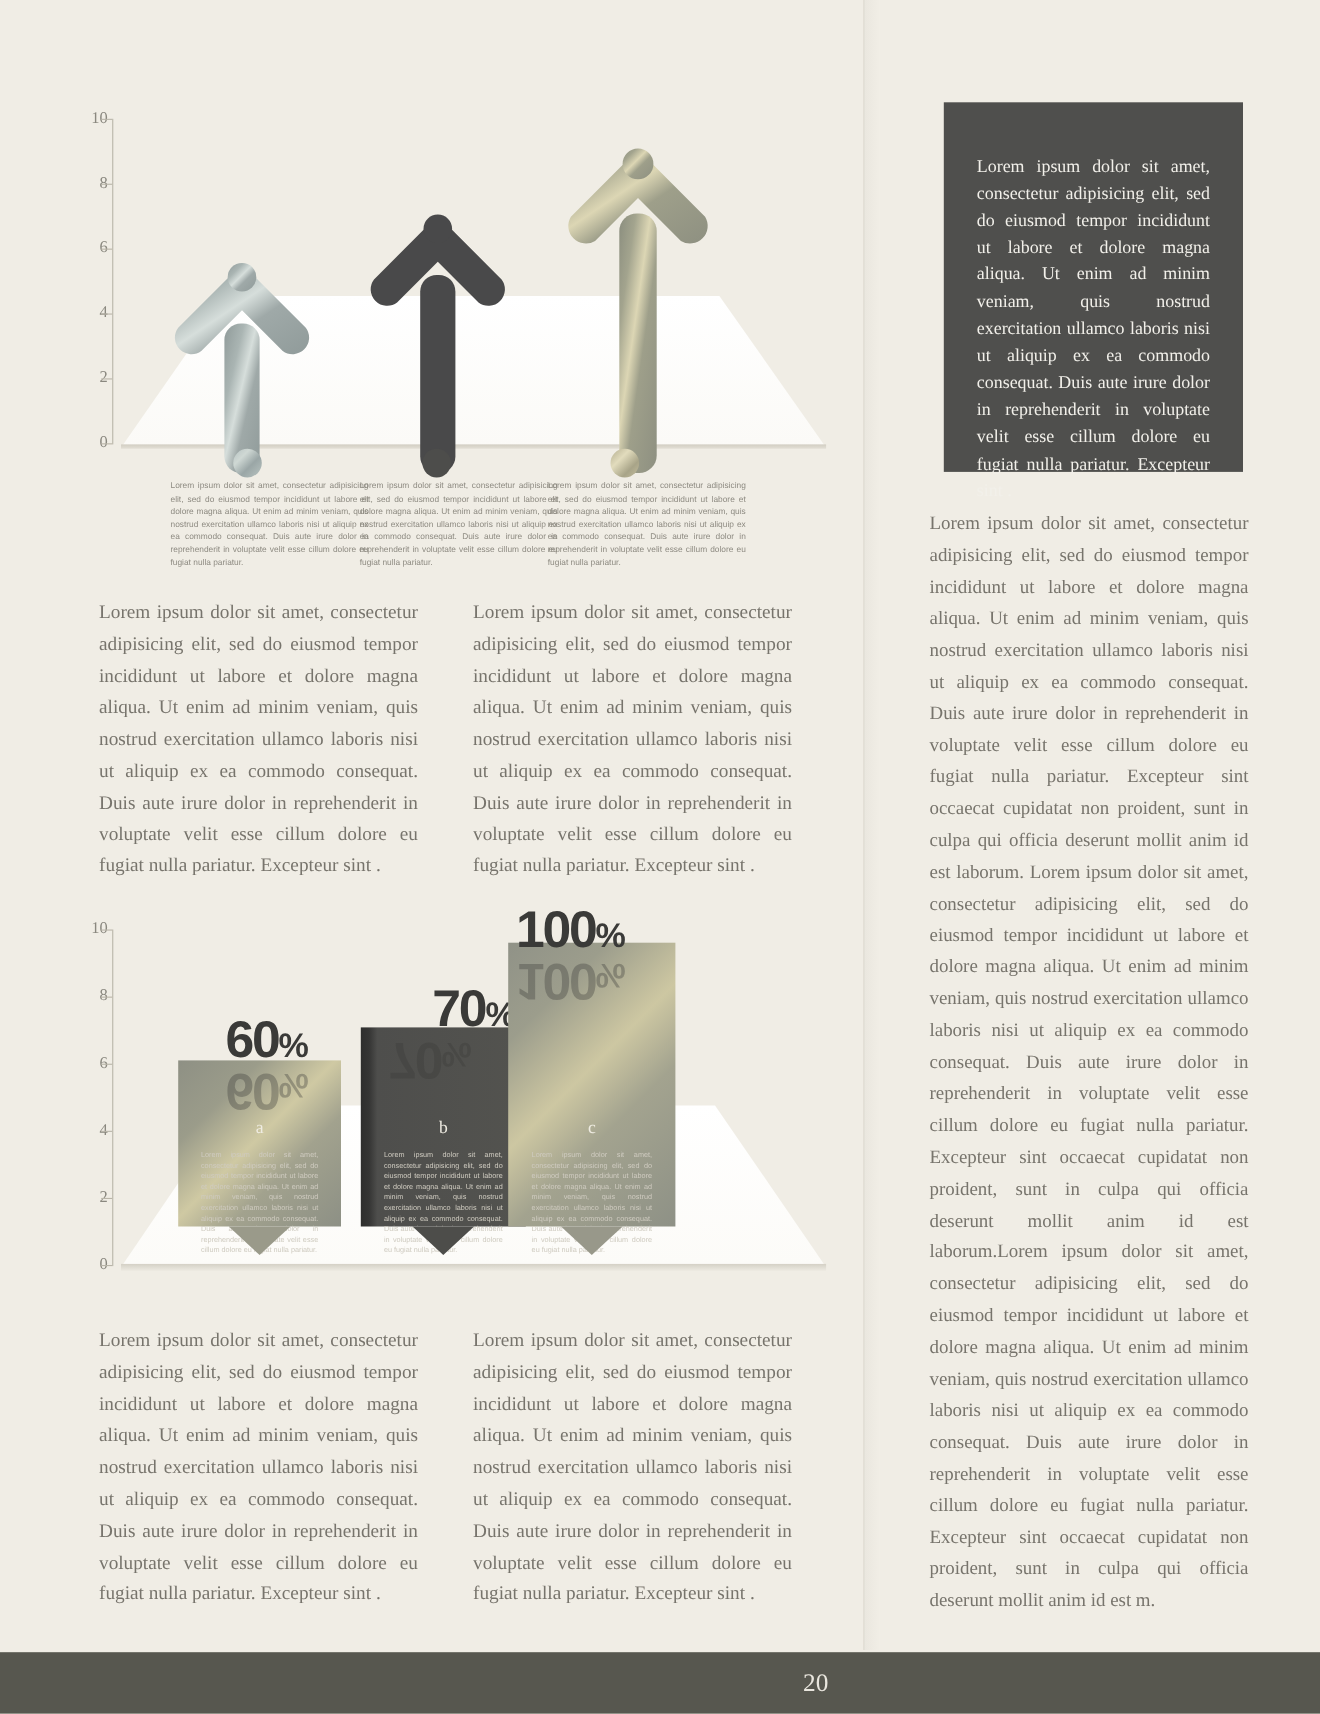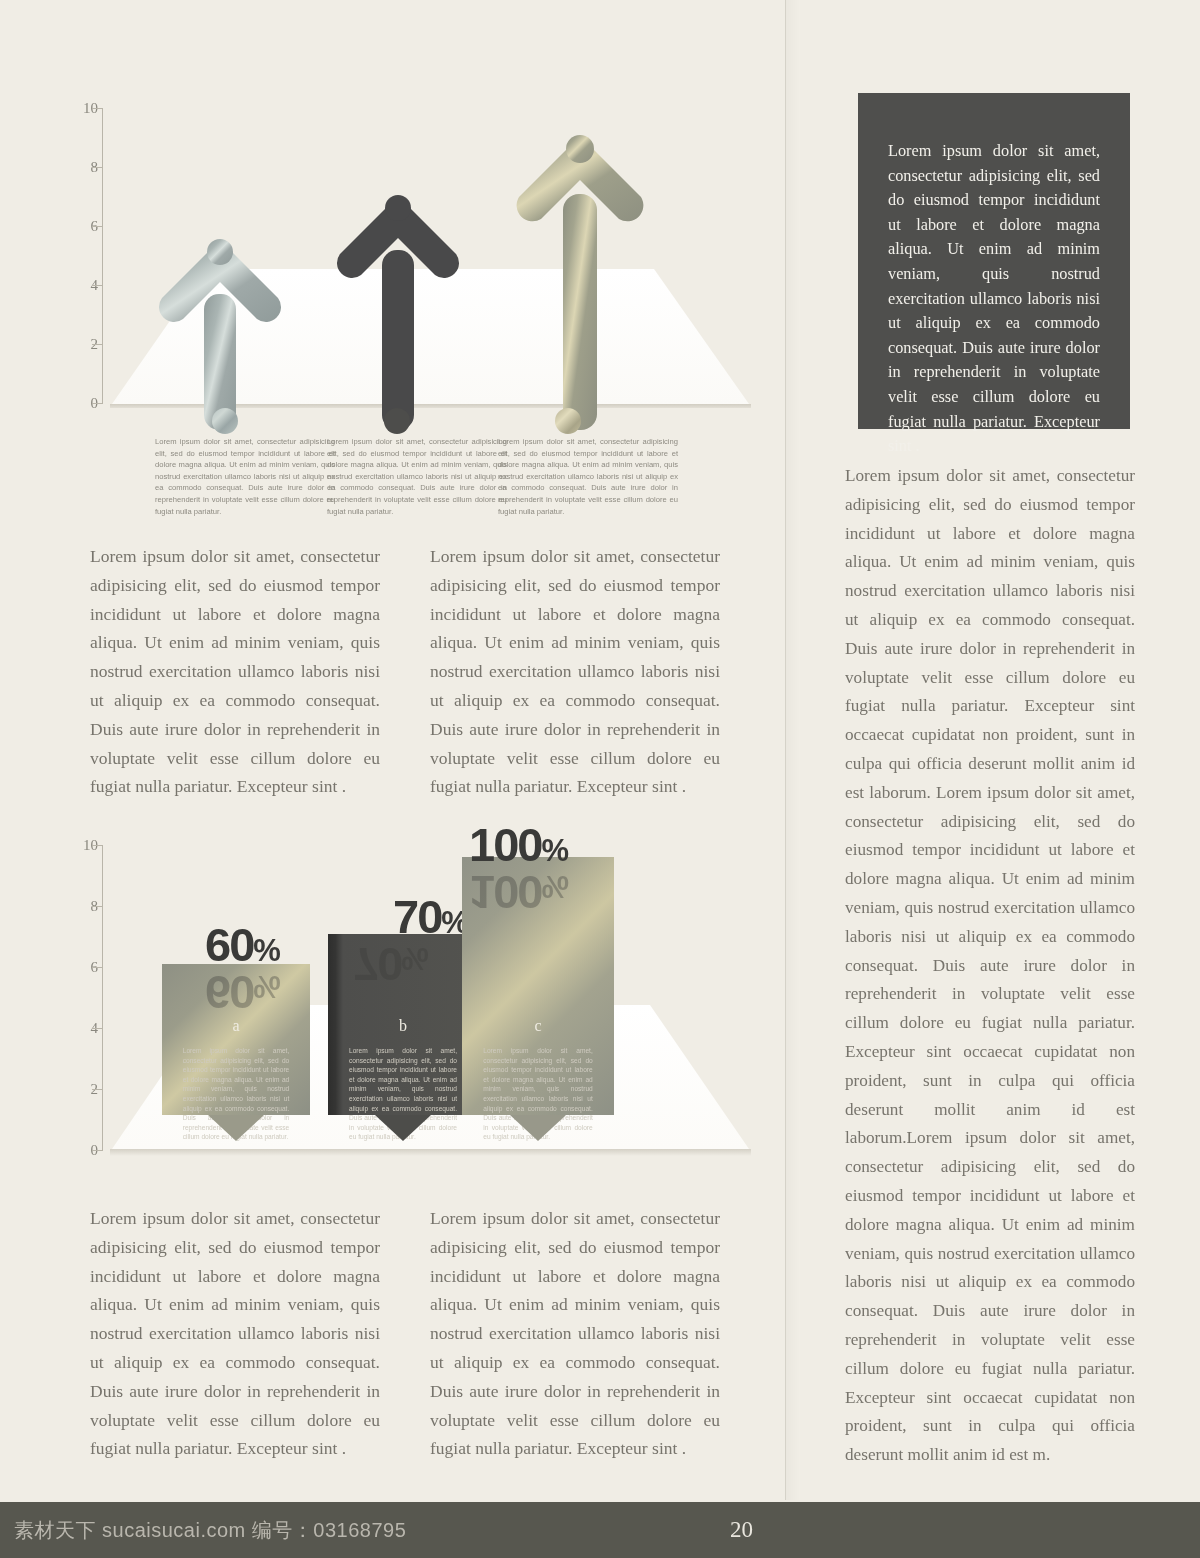--- a/index.html
+++ b/index.html
@@ -264,16 +264,15 @@
 
     <div id="side-box">
       <p>Lorem ipsum dolor sit amet, consectetur adipisicing elit, sed do eiusmod tempor incididunt ut labore et dolore magna aliqua. Ut enim ad minim veniam, quis nostrud exercitation ullamco laboris nisi ut aliquip ex ea commodo consequat. Duis aute irure dolor in reprehenderit in voluptate velit esse cillum dolore eu fugiat nulla pariatur. Excepteur        sint                    .</p>
     </div>
 
     <div id="side-text">Lorem ipsum dolor sit amet, consectetur adipisicing elit, sed do eiusmod tempor incididunt ut labore et dolore magna aliqua. Ut enim ad minim veniam, quis nostrud exercitation ullamco laboris nisi ut aliquip ex ea commodo consequat. Duis aute irure dolor in reprehenderit in voluptate velit esse cillum dolore eu fugiat nulla pariatur. Excepteur sint occaecat cupidatat non proident, sunt in culpa qui officia deserunt mollit anim id est laborum. Lorem ipsum dolor sit amet, consectetur adipisicing elit, sed do eiusmod tempor incididunt ut labore et dolore magna aliqua. Ut enim ad minim veniam, quis nostrud exercitation ullamco laboris nisi ut aliquip ex ea commodo consequat. Duis aute irure dolor in reprehenderit in voluptate velit esse cillum dolore eu fugiat nulla pariatur. Excepteur sint occaecat cupidatat non proident, sunt in culpa qui officia deserunt mollit anim id est laborum.Lorem ipsum dolor sit amet, consectetur adipisicing elit, sed do eiusmod tempor incididunt ut labore et dolore magna aliqua. Ut enim ad minim veniam, quis nostrud exercitation ullamco laboris nisi ut aliquip ex ea commodo consequat. Duis aute irure dolor in reprehenderit in voluptate velit esse cillum dolore eu fugiat nulla pariatur. Excepteur sint occaecat cupidatat non proident, sunt in culpa qui officia deserunt mollit anim id est m.</div>
 
   </div>
 
   <div id="footer">
-    <div class="wm">素材天下 sucaisucai.com  编号：03168795</div>
     <div class="pg">20</div>
   </div>
 </div>
 
 </body></html>

